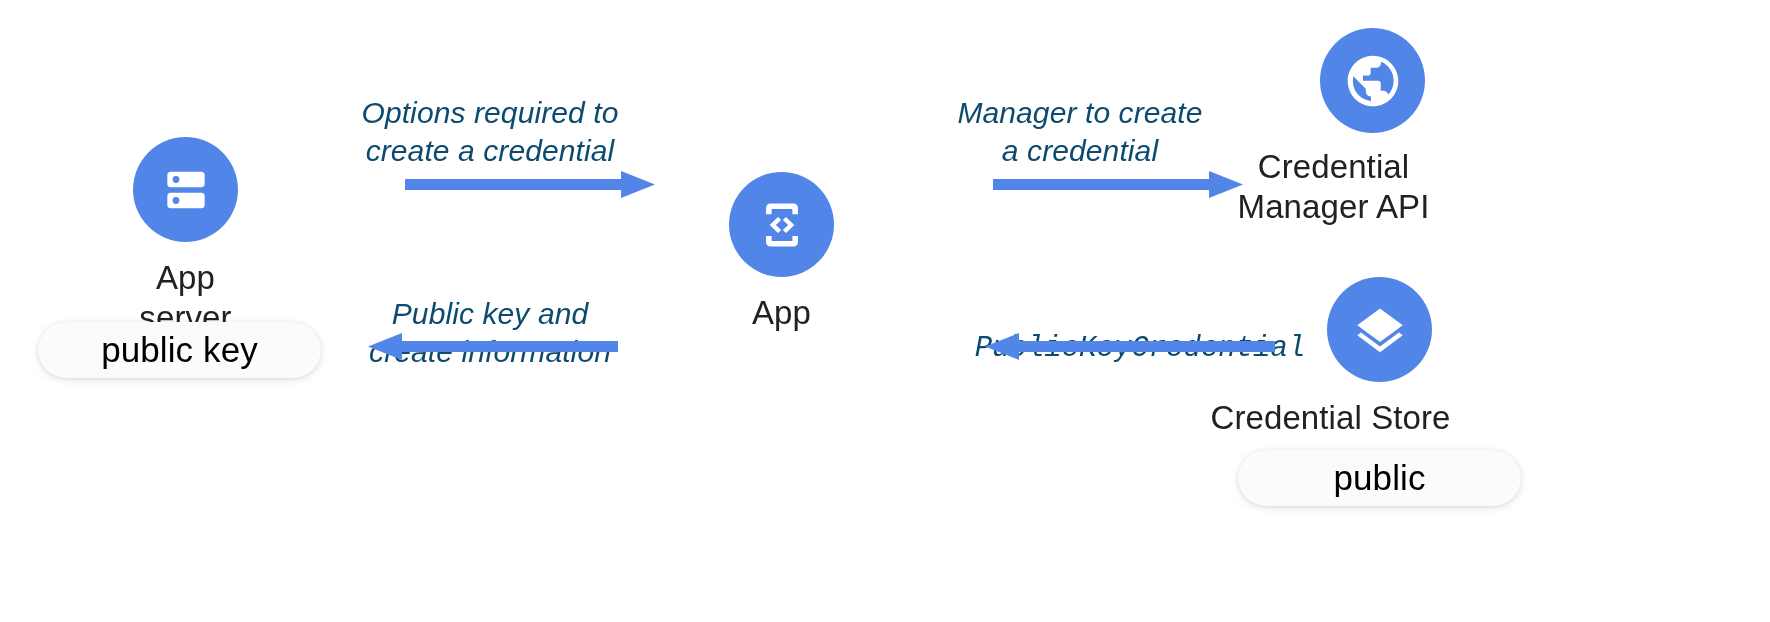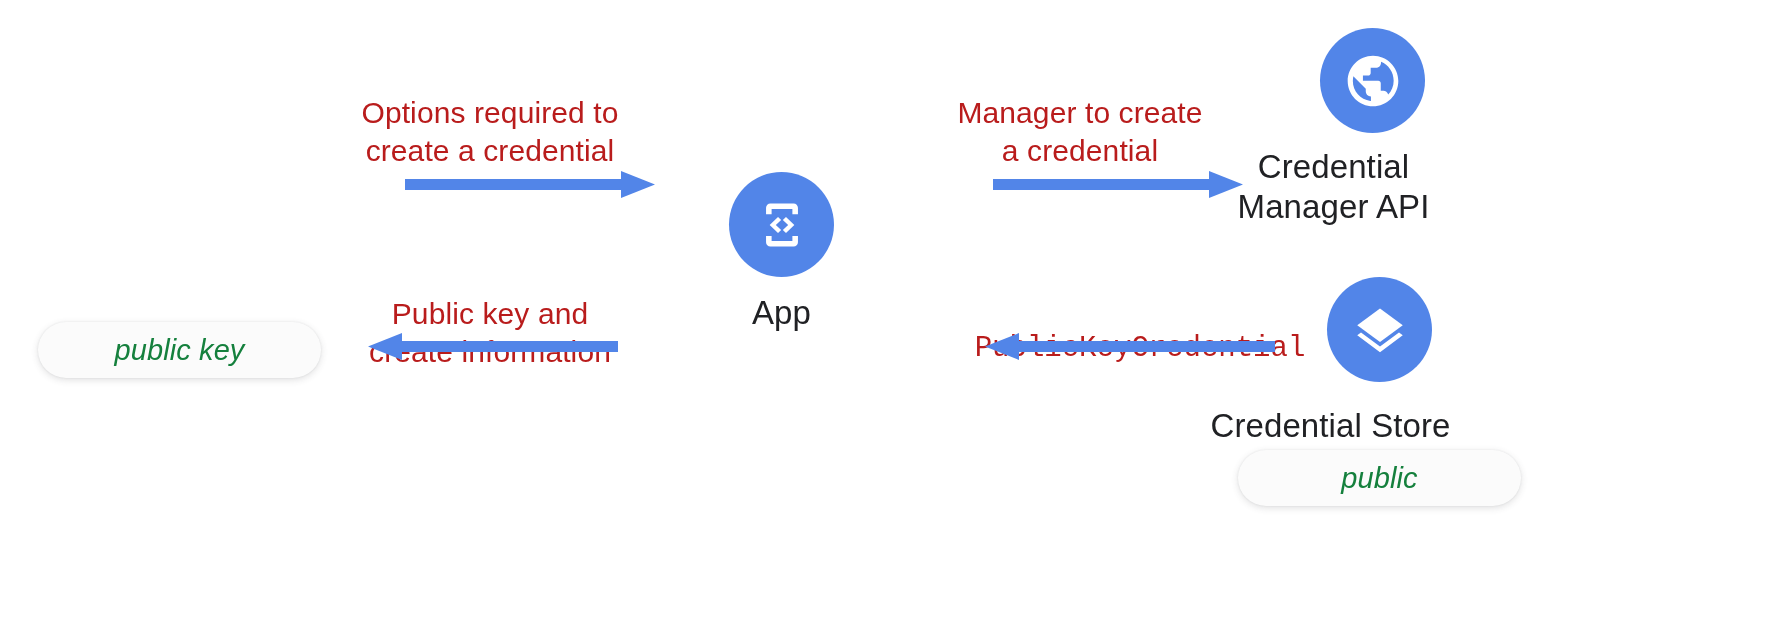--- a/index.html
+++ b/index.html
@@ -40,49 +40,60 @@
     white-space: pre-line;
   }
   .pill {
     position: absolute;
     background: #fbfbfb;
     border-radius: 999px;
     box-shadow: 0 2px 7px rgba(60,64,67,0.16), 0 0 2px rgba(60,64,67,0.10);
     display: flex;
     align-items: center;
     justify-content: center;
-    color: #15803d;
-    font-size: 29px;
+    color: #000000;
+    font-size: 35px;
     letter-spacing: 0.1px;
-    font-style: italic;
   }
   .edge-label {
     position: absolute;
     text-align: center;
     font-size: 30px;
     line-height: 38px;
-    color: #b91c1c;
+    color: #0c4a6e;
     white-space: pre-line;
     letter-spacing: 0.1px;
+    font-style: italic;
   }
   .edge-label.mono {
     font-family: "Liberation Mono", "DejaVu Sans Mono", monospace;
     font-size: 29px;
     letter-spacing: 0px;
   }
   .arrow {
     position: absolute;
   }
   .arrow svg { display: block; }
 </style>
 </head>
 <body>
 
 <div id="canvas">
 
+  <div class="node" style="left:133px; top:137px; width:105px;">
+    <div class="circle" style="width:105px;height:105px;background:#5285e8;">
+      <svg width="56" height="56" viewBox="0 0 24 24" aria-hidden="true">
+        <rect x="4" y="4.2" width="16" height="6.6" rx="1.5" fill="#ffffff"></rect>
+        <circle cx="7.7" cy="7.5" r="1.45" fill="#5285e8"></circle>
+        <rect x="4" y="13.2" width="16" height="6.6" rx="1.5" fill="#ffffff"></rect>
+        <circle cx="7.7" cy="16.5" r="1.45" fill="#5285e8"></circle>
+      </svg>
+    </div>
+    <div class="node-label" style="margin-top:16px;">App server</div>
+  </div>
 
   <div class="pill" style="left:38px; top:322px; width:283px; height:56px;">public key</div>
 
   <div class="node" style="left:729px; top:172px; width:105px;">
     <div class="circle" style="width:105px;height:105px;background:#5285e8;">
       <svg width="58" height="58" viewBox="0 0 24 24" aria-hidden="true">
         <path d="M7.2 3.1h9.6c1.0 0 1.8 0.8 1.8 1.8v2.6h-2.3V5.4H7.7v2.1H5.4V4.9c0-1.0 0.8-1.8 1.8-1.8z" fill="#ffffff"></path>
         <path d="M5.4 16.5h2.3v2.1h8.6v-2.1h2.3v2.6c0 1.0-0.8 1.8-1.8 1.8H7.2c-1.0 0-1.8-0.8-1.8-1.8v-2.6z" fill="#ffffff"></path>
         <path d="M10.35 8.7 L11.65 9.95 L9.45 12.0 L11.65 14.05 L10.35 15.3 L6.9 12.0 Z" fill="#ffffff"></path>
         <path d="M13.65 8.7 L17.1 12.0 L13.65 15.3 L12.35 14.05 L14.55 12.0 L12.35 9.95 Z" fill="#ffffff"></path>
@@ -101,21 +112,21 @@
 Manager API</div>
   </div>
 
   <div class="node" style="left:1327px; top:277px; width:105px;">
     <div class="circle" style="width:105px;height:105px;background:#5285e8;">
       <svg width="60" height="60" viewBox="0 0 24 24" aria-hidden="true">
         <path fill="#ffffff" d="M12 3.4 2.9 10.1 12 16.8 21.1 10.1z"></path>
         <path fill="#ffffff" d="M12 18.6 4.4 13.0 2.9 14.1 12 20.9 21.1 14.1 19.6 13.0z"></path>
       </svg>
     </div>
-    <div class="node-label" style="margin-top:24px; width:300px; margin-left:-98px;">Credential Store</div>
+    <div class="node-label" style="margin-top:16px; width:300px; margin-left:-98px;">Credential Store</div>
   </div>
 
   <div class="pill" style="left:1238px; top:450px; width:283px; height:56px;">public</div>
 
   <div class="edge-label" style="left:345px; top:94px; width:290px;">Options required to
 create a credential</div>
   <div class="arrow" style="left:405px; top:168px;">
     <svg width="250" height="32" viewBox="0 0 250 32">
       <rect x="0" y="11" width="218" height="11" fill="#5285e8"></rect>
       <path d="M216 3 L250 16.5 L216 30 Z" fill="#5285e8"></path>

